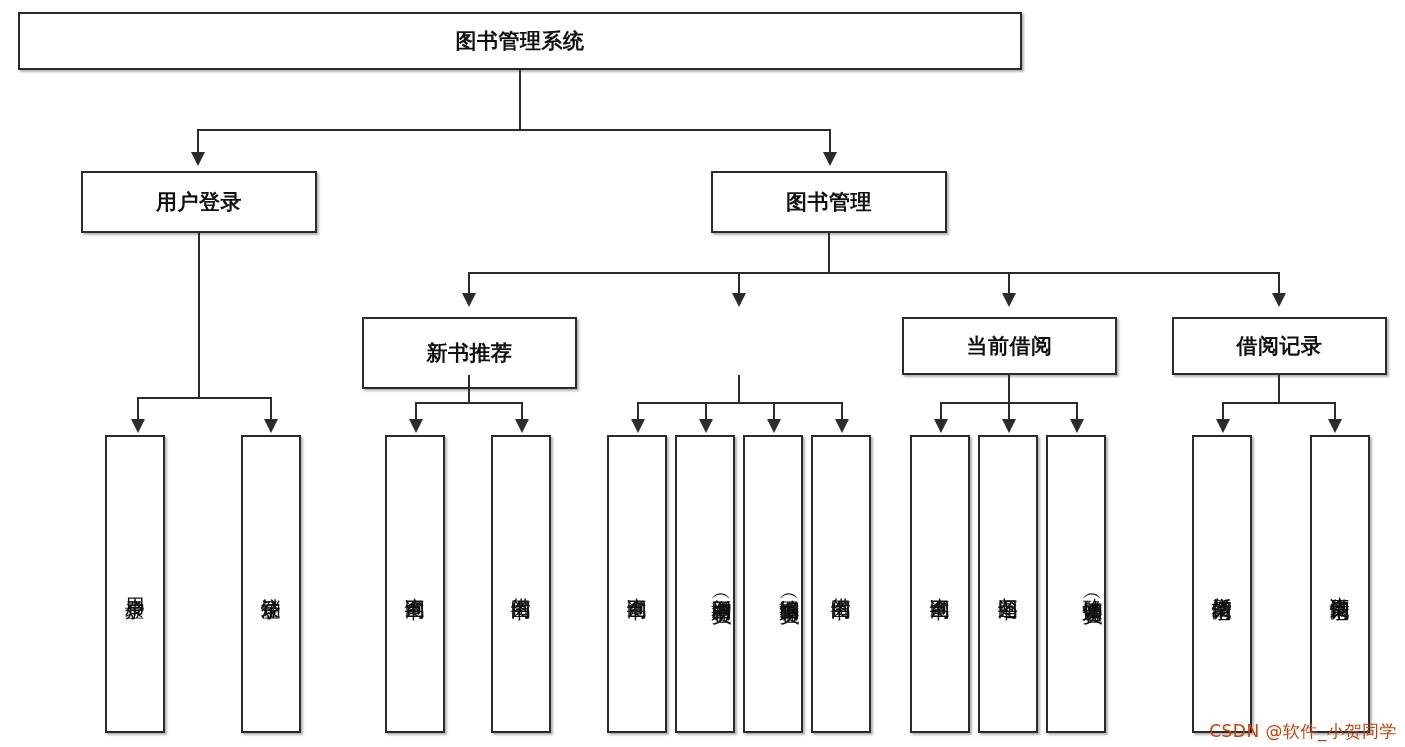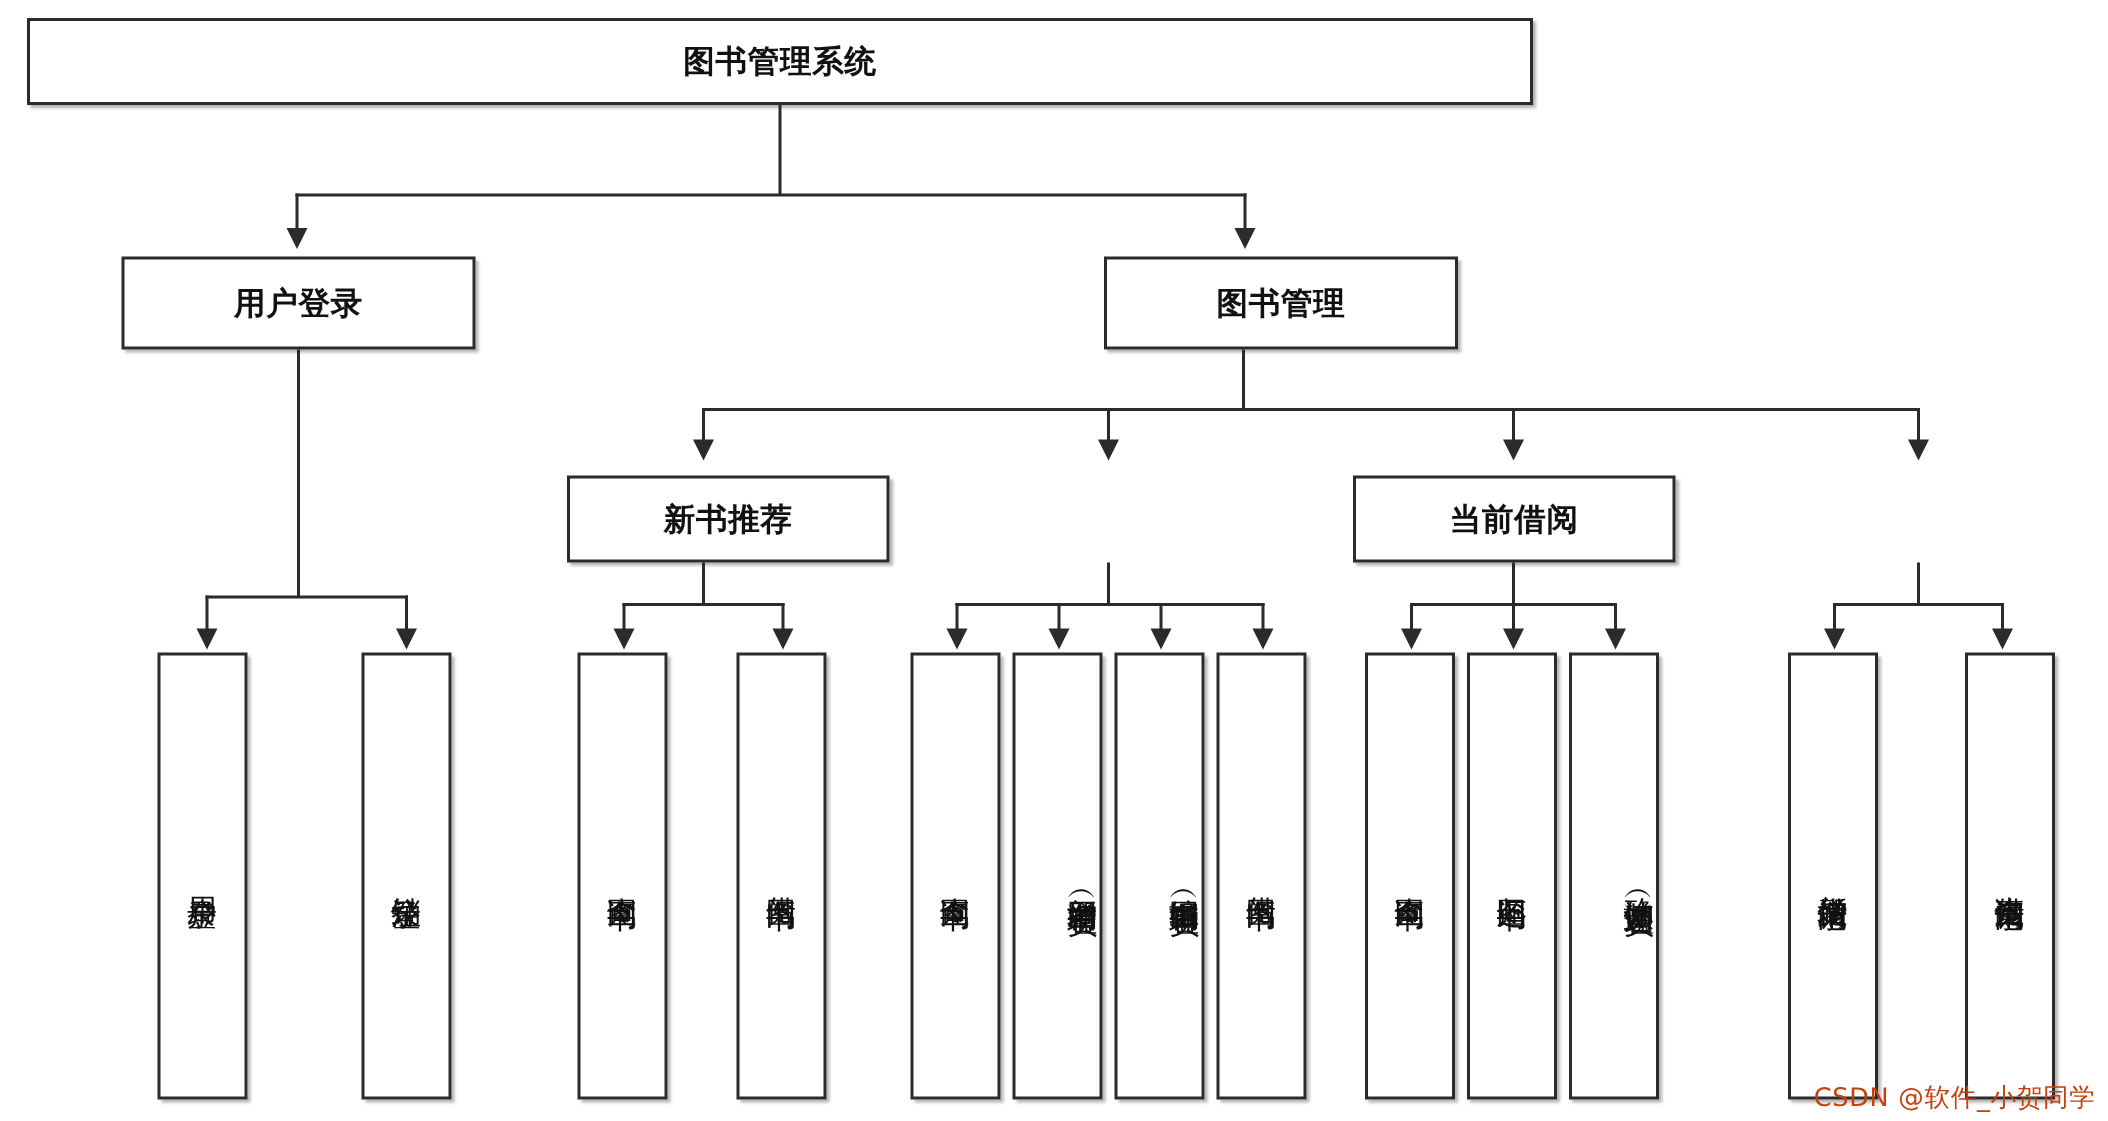--- a/index.html
+++ b/index.html
@@ -89,21 +89,21 @@
   <div class="vline" style="left:197px; top:129px; width:2px; height:27px;"></div>
   <div class="arrow" style="left:191px; top:152px;"></div>
 
   <div class="vline" style="left:829px; top:129px; width:2px; height:27px;"></div>
   <div class="arrow" style="left:823px; top:152px;"></div>
 
   <div class="node horiz" style="left:81px; top:171px; width:236px; height:62px;">
     <span class="lbl">用户登录</span>
   </div>
 
-  <div class="node horiz" style="left:711px; top:171px; width:236px; height:62px;margin-left:25px;">
+  <div class="node horiz" style="left:711px; top:171px; width:236px; height:62px;">
     <span class="lbl">图书管理</span>
   </div>
 
   <div class="vline" style="left:198px; top:233px; width:2px; height:165px;"></div>
   <div class="hline" style="left:137px; top:397px; width:135px; height:2px;"></div>
   <div class="vline" style="left:137px; top:397px; width:2px; height:24px;"></div>
   <div class="arrow" style="left:131px; top:419px;"></div>
   <div class="vline" style="left:270px; top:397px; width:2px; height:24px;"></div>
   <div class="arrow" style="left:264px; top:419px;"></div>
 
@@ -111,25 +111,28 @@
   <div class="hline" style="left:468px; top:272px; width:812px; height:2px;"></div>
   <div class="vline" style="left:468px; top:272px; width:2px; height:23px;"></div>
   <div class="arrow" style="left:462px; top:293px;"></div>
   <div class="vline" style="left:738px; top:272px; width:2px; height:23px;"></div>
   <div class="arrow" style="left:732px; top:293px;"></div>
   <div class="vline" style="left:1008px; top:272px; width:2px; height:23px;"></div>
   <div class="arrow" style="left:1002px; top:293px;"></div>
   <div class="vline" style="left:1278px; top:272px; width:2px; height:23px;"></div>
   <div class="arrow" style="left:1272px; top:293px;"></div>
 
-  <div class="node horiz" style="left:362px; top:317px; width:215px; height:58px;margin-left:16px;">
+  <div class="node horiz" style="left:362px; top:317px; width:215px; height:72px;">
     <span class="lbl">新书推荐</span>
   </div>
   <div class="node horiz" style="left:902px; top:317px; width:215px; height:58px;">
     <span class="lbl">当前借阅</span>
+  </div>
+  <div class="node horiz" style="left:1172px; top:317px; width:215px; height:58px;">
+    <span class="lbl">借阅记录</span>
   </div>
 
   <div class="vline" style="left:468px; top:375px; width:2px; height:28px;"></div>
   <div class="hline" style="left:415px; top:402px; width:108px; height:2px;"></div>
   <div class="vline" style="left:415px; top:402px; width:2px; height:19px;"></div>
   <div class="arrow" style="left:409px; top:419px;"></div>
   <div class="vline" style="left:521px; top:402px; width:2px; height:19px;"></div>
   <div class="arrow" style="left:515px; top:419px;"></div>
 
   <div class="vline" style="left:738px; top:375px; width:2px; height:28px;"></div>

